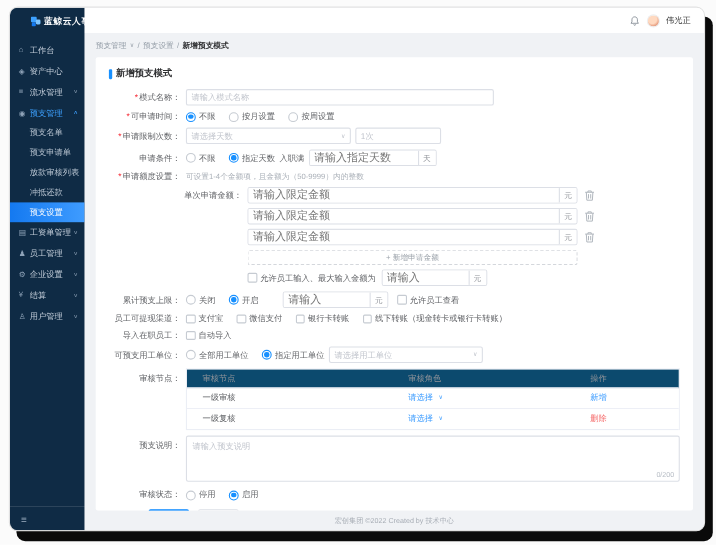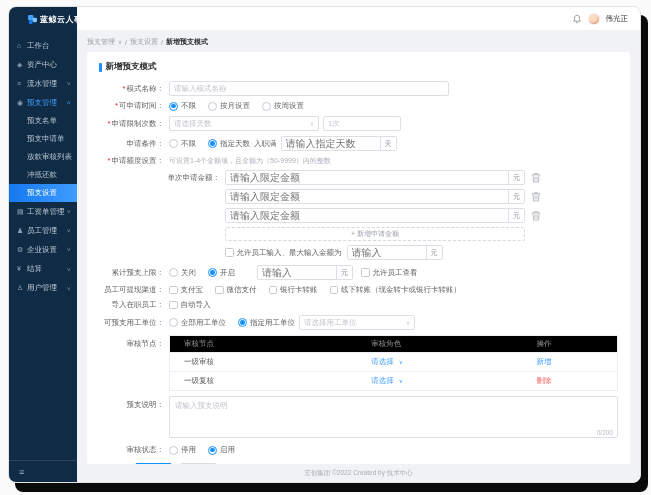--- a/index.html
+++ b/index.html
@@ -56,21 +56,21 @@
   .radio.on{ border-color:#1890ff; }
   .radio.on::after{ content:""; display:block; width:4.5px; height:4.5px; margin:1.3px; border-radius:50%; background:#1890ff; }
   .chk{ width:8.5px; height:8.5px; border:1px solid #c6cbd2; border-radius:1.5px; background:#fff; display:inline-block; flex:none; cursor:pointer; }
   .opt{ display:inline-flex; align-items:center; gap:3px; margin-right:12px; cursor:pointer; }
   .opt:last-child{ margin-right:0; }
   .trash{ margin-left:6px; cursor:pointer; display:flex; align-items:center; }
   .add-btn{ border:1px dashed #d4d7dc; border-radius:2px; height:14px; display:flex; align-items:center; justify-content:center; color:#9aa1a9; font-size:7px; cursor:pointer; background:#fff; }
   
   .ntable{ width:452px; border:1px solid #ebeef5; border-bottom:none; font-size:7.5px; }
   .nt-row{ display:flex; align-items:center; height:19px; border-bottom:1px solid #ebeef5; background:#fff; }
-  .nt-row.head{ background:#000000; color:#909399; height:17px; }
+  .nt-row.head{ background:#0c4a6e; color:#909399; height:17px; }
   .nt-c1{ width:45%; padding-left:14px; }
   .nt-c2{ width:37%; }
   .nt-c3{ width:18%; }
   .link-blue{ color:#409eff; cursor:pointer; }
   .link-red{ color:#f56c6c; cursor:pointer; }
   .role-sel{ display:inline-flex; gap:5px; align-items:center; }
   .role-sel .sarr{ font-size:5.5px; color:#409eff; }
   .note-wrap{ position:relative; width:452px; }
   .note-wrap textarea{ width:100%; height:42px; border:1px solid #dcdfe6; border-radius:2px; resize:none; font-size:7.5px; padding:4px 5px; color:#606266; outline:none; font-family:inherit; }
   .counter{ position:absolute; right:5px; bottom:4px; font-size:6.5px; color:#b6bcc4; }
@@ -338,21 +338,21 @@
         <div class="row">
           <span class="lbl">可预支用工单位：</span>
           <span class="opt">
               <span class="radio"></span>
               <span>全部用工单位</span>
             </span>
           <span class="opt" style="margin-right:4px">
               <span class="radio on"></span>
               <span>指定用工单位</span>
             </span>
-          <span class="sel" style="width:116px">
+          <span class="sel" style="width:140px">
             <span>请选择用工单位</span>
             <span class="sarr">∨</span>
           </span>
         </div>
 
         <div class="row top">
           <span class="lbl" style="padding-top:4px">审核节点：</span>
           <div class="ntable">
             <div class="nt-row head">
               <span class="nt-c1">审核节点</span>

